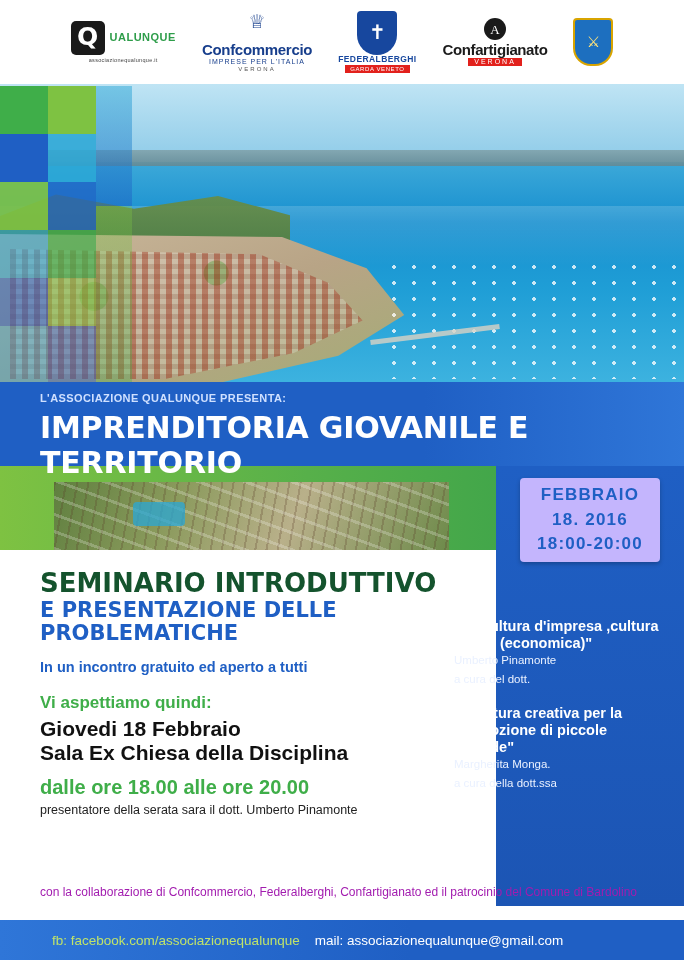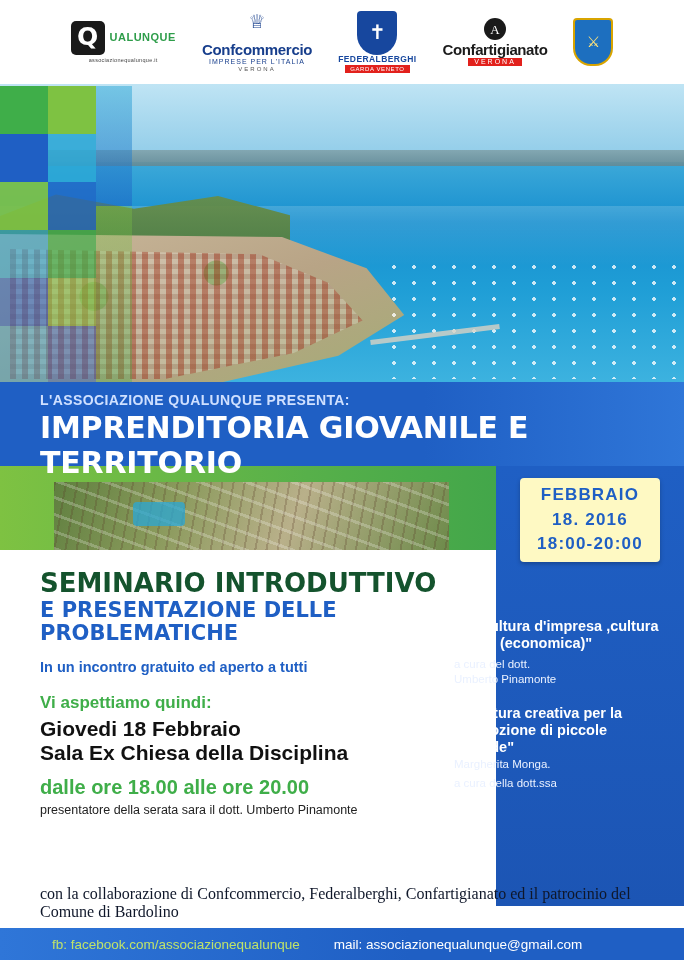--- a/index.html
+++ b/index.html
@@ -194,21 +194,21 @@
   
   .titleband {
     position: absolute;
     left: 0; top: 382px;
     width: 684px; height: 84px;
     background: linear-gradient(90deg,#1f5fc4 0%, #1f5fc4 62%, #2f76d8 100%);
     z-index: 5;
   }
   .kicker {
     position:absolute; left: 40px; top: 10px;
-    color: #cfe0ff; font-size: 14px; font-weight: bold;
+    color: #cfe0ff; font-size: 11px; font-weight: bold;
     letter-spacing: .4px;
   }
   .maintitle {
     position:absolute; left: 40px; top: 28px;
     color: #ffffff; font-size: 30px; font-weight: bold;
     letter-spacing: -0.2px;
     font-family: "DejaVu Sans", sans-serif;
   }
 
   
@@ -239,21 +239,21 @@
 
   
   .rightcol {
     position:absolute; right:0; top:466px; width:188px; height:440px;
     background: linear-gradient(180deg,#1f5fc4, #1c55b4);
     z-index: 5;
   }
   .datebox {
     position:absolute; right: 24px; top: 478px;
     width: 140px; height: 84px;
-    background:#fef9c3;
+    background:#c4b5fd;
     border-radius: 4px;
     z-index: 6;
     display:flex; flex-direction:column; align-items:center; justify-content:center;
     box-shadow: 0 2px 4px rgba(0,0,0,.25);
   }
   .datebox div { color:#1f5fc4; font-weight:bold; font-size:17px; letter-spacing:1.2px; line-height:1.45; }
 
   .quotes {
     position:absolute; right: 20px; top: 618px; width: 210px;
     color:#ffffff; z-index: 6;
@@ -296,31 +296,30 @@
     color:#111111; font-size: 14px; margin-top: 2px;
   }
   .hours {
     color:#3fae49; font-size: 20px; font-weight: bold; margin-top: 10px;
   }
   .speaker {
     color:#222222; font-size: 12.5px; margin-top: 4px;
   }
   .partners {
     position:absolute; left:40px; top: 885px; width: 610px;
-    color:#0f172a; font-size: 16px;
+    color:#a21caf; font-size: 12px;
     z-index: 6;
-    font-family: Liberation Serif, serif;
   }
 
   
   .footer {
-    position:absolute; left:0; bottom:0; width:684px; height:32px;
+    position:absolute; left:0; bottom:0; width:684px; height:40px;
     background: linear-gradient(90deg,#2f76d8 0%, #1f5fc4 60%, #1f5fc4 100%);
     z-index: 7;
-    display:flex; align-items:center; gap: 34px;
+    display:flex; align-items:center; gap: 15px;
     padding-left: 52px;
     box-sizing: border-box;
   }
   .footer span { color:#ffffff; font-size: 13.5px; }
   .footer .fb { color:#bfe36a; }
 </style>
 </head>
 <body>
 
 <div class="poster">
@@ -400,22 +399,22 @@
 
   <div class="datebox">
     <div>FEBBRAIO</div>
     <div>18. 2016</div>
     <div>18:00-20:00</div>
   </div>
 
   <div class="quotes">
     <div>
       <div class="quote-t">"La cultura d'impresa ,cultura di vita (economica)"</div>
+      <div class="quote-s" style="margin-top:0">Umberto Pinamonte</div>
       <div class="quote-s">a cura del dott.</div>
-      <div class="quote-s" style="margin-top:0">Umberto Pinamonte</div>
     </div>
     <div class="quote-gap"></div>
     <div>
       <div class="quote-t">"Scrittura creativa per la promozione di piccole aziende"</div>
       <div class="quote-s" style="margin-top:0">Margherita Monga.</div>
       <div class="quote-s">a cura della dott.ssa</div>
     </div>
   </div>
 
   <div class="body">

